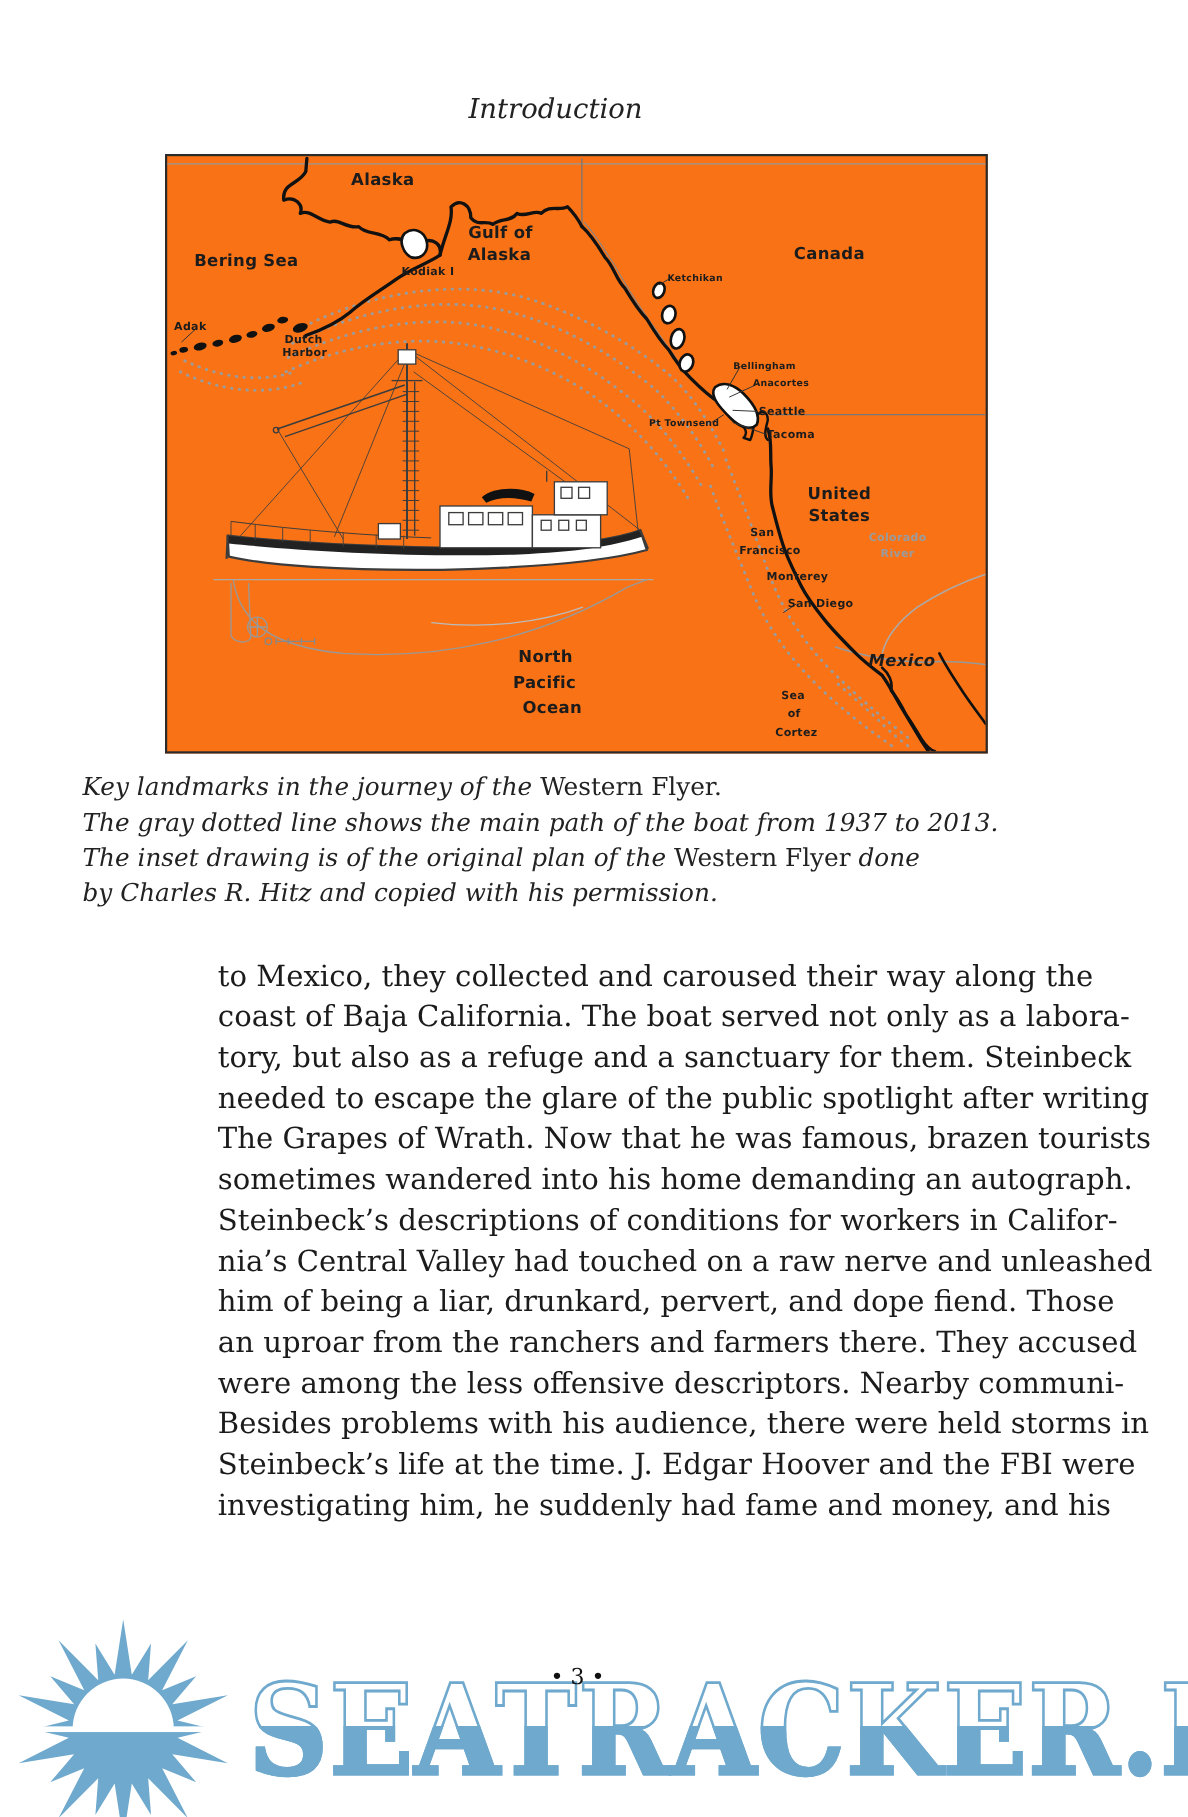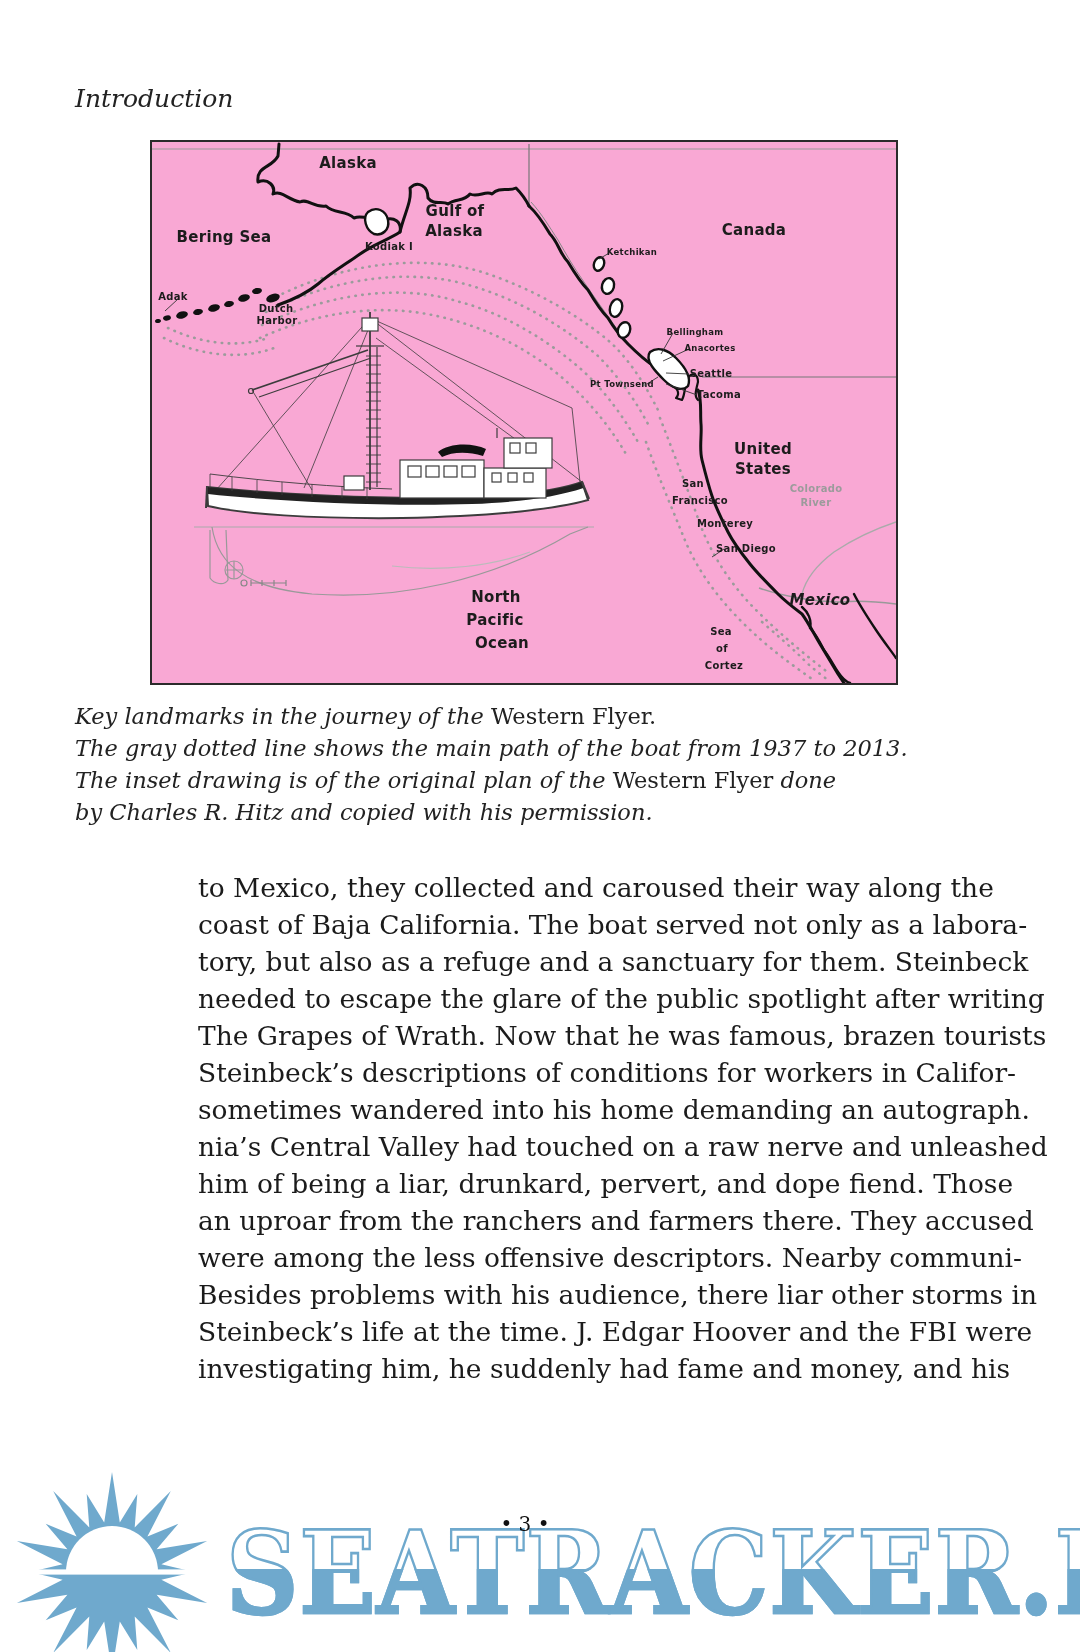--- a/index.html
+++ b/index.html
@@ -1,22 +1,22 @@
 <!DOCTYPE html>
 <html style="--wm: #6fa9cd;"><head>
 <meta charset="utf-8">
 <style>
   html,body{margin:0;padding:0;}
   body{width:1080px;height:1652px;position:relative;background:#ffffff;overflow:hidden;
        font-family:"DejaVu Serif",serif;color:#1b1b1b;}
   .abs{position:absolute;}
   
-  #header{left:75px;top:84px;width:860px;font-style:italic;font-size:25px;color:#222;}
-  
-  #map-fig{left:150px;top:140px;width:744px;height:541px;border:2.5px solid #2b2b2b;background:#f9a8d4;box-sizing:content-box;}
+  #header{left:75px;top:84px;width:860px;text-align:center;font-style:italic;font-size:25px;color:#222;}
+  
+  #map-fig{left:150px;top:140px;width:744px;height:541px;border:2.5px solid #2b2b2b;background:#f97316;box-sizing:content-box;}
   #map-svg{display:block;width:744px;height:541px;}
   .ml{fill:#1c1c1c;font-family:"DejaVu Sans",sans-serif;font-weight:bold;text-anchor:middle;letter-spacing:.3px;}
   .ml.region{font-size:15px;}
   .ml.city{font-size:10px;}
   .ml.tiny{font-size:8.5px;}
   .ml.gray{fill:#9b9b9b;font-size:10px;}
   
   #caption{left:75px;top:700px;width:860px;text-align:left;font-size:22.5px;line-height:32px;color:#222;}
   .cap-line .it{font-style:italic;}
   
@@ -192,27 +192,27 @@
     <div class="cap-line"><span class="it">The inset drawing is of the original plan of the </span><span>Western Flyer</span><span class="it"> done</span></div>
     <div class="cap-line"><span class="it">by Charles R. Hitz and copied with his permission.</span></div>
   </div>
 
 <div class="abs" id="body-text">
     <div class="body-line"><span>to Mexico, they collected and caroused their way along the</span></div>
     <div class="body-line"><span>coast of Baja California. The boat served not only as a labora-</span></div>
     <div class="body-line"><span>tory, but also as a refuge and a sanctuary for them. Steinbeck</span></div>
     <div class="body-line"><span>needed to escape the glare of the public spotlight after writing</span></div>
     <div class="body-line"><span class="it">The Grapes of Wrath</span><span>. Now that he was famous, brazen tourists</span></div>
+    <div class="body-line"><span>sometimes wandered into his home demanding an autograph.</span></div>
     <div class="body-line"><span>Steinbeck’s descriptions of conditions for workers in Califor-</span></div>
-    <div class="body-line"><span>sometimes wandered into his home demanding an autograph.</span></div>
     <div class="body-line"><span>nia’s Central Valley had touched on a raw nerve and unleashed</span></div>
     <div class="body-line"><span>him of being a liar, drunkard, pervert, and dope fiend. Those</span></div>
     <div class="body-line"><span>an uproar from the ranchers and farmers there. They accused</span></div>
     <div class="body-line"><span>were among the less offensive descriptors. Nearby communi-</span></div>
-    <div class="body-line"><span>Besides problems with his audience, there liar other storms in</span></div>
+    <div class="body-line"><span>Besides problems with his audience, there were held storms in</span></div>
     <div class="body-line"><span>Steinbeck’s life at the time. J. Edgar Hoover and the FBI were</span></div>
     <div class="body-line"><span>investigating him, he suddenly had fame and money, and his</span></div>
   </div>
 
 <div class="abs" id="pagenum">• 3 •</div>
 
 <svg class="abs" id="wm-sun" viewBox="-105 -105 210 210" xmlns="http://www.w3.org/2000/svg">
   <polygon id="sun-burst" points="0.0,-100.0 7.8,-49.4 25.3,-78.0 22.7,-44.6 58.8,-80.9 35.4,-35.4 66.3,-48.2 44.6,-22.7 95.1,-30.9 49.4,-7.8 82.0,0.0 49.4,7.8 95.1,30.9 44.6,22.7 66.3,48.2 35.4,35.4 58.8,80.9 22.7,44.6 25.3,78.0 7.8,49.4 0.0,100.0 -7.8,49.4 -25.3,78.0 -22.7,44.6 -58.8,80.9 -35.4,35.4 -66.3,48.2 -44.6,22.7 -95.1,30.9 -49.4,7.8 -82.0,0.0 -49.4,-7.8 -95.1,-30.9 -44.6,-22.7 -66.3,-48.2 -35.4,-35.4 -58.8,-80.9 -22.7,-44.6 -25.3,-78.0 -7.8,-49.4" fill="#6fa9cd"></polygon>
   <path id="sun-dome" d="M -46 0 A 46 46 0 0 1 46 0 Z" fill="#ffffff"></path>
   <rect x="-105" y="-2.6" width="210" height="5.2" fill="#ffffff"></rect>

